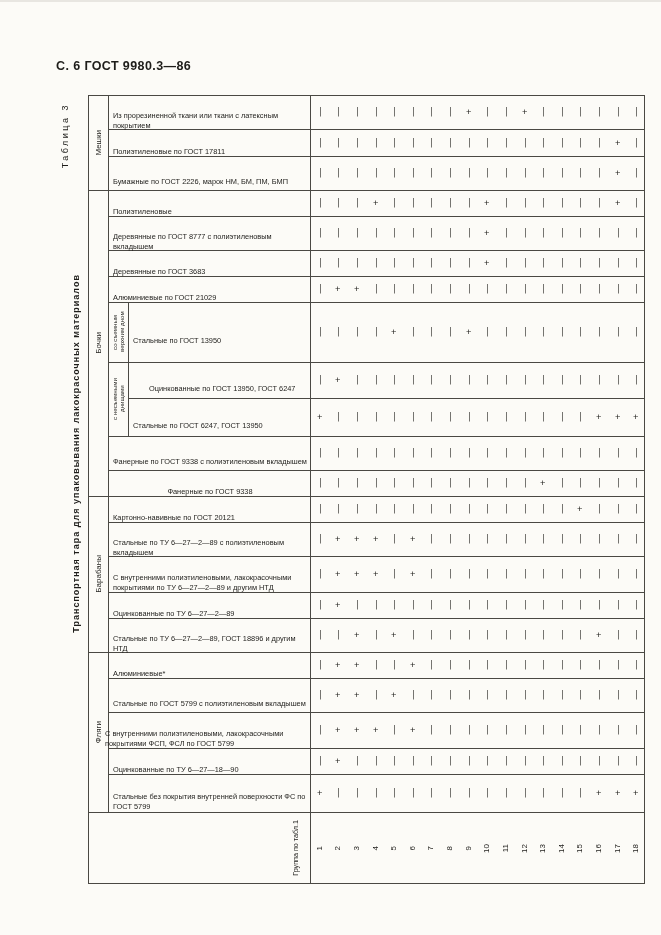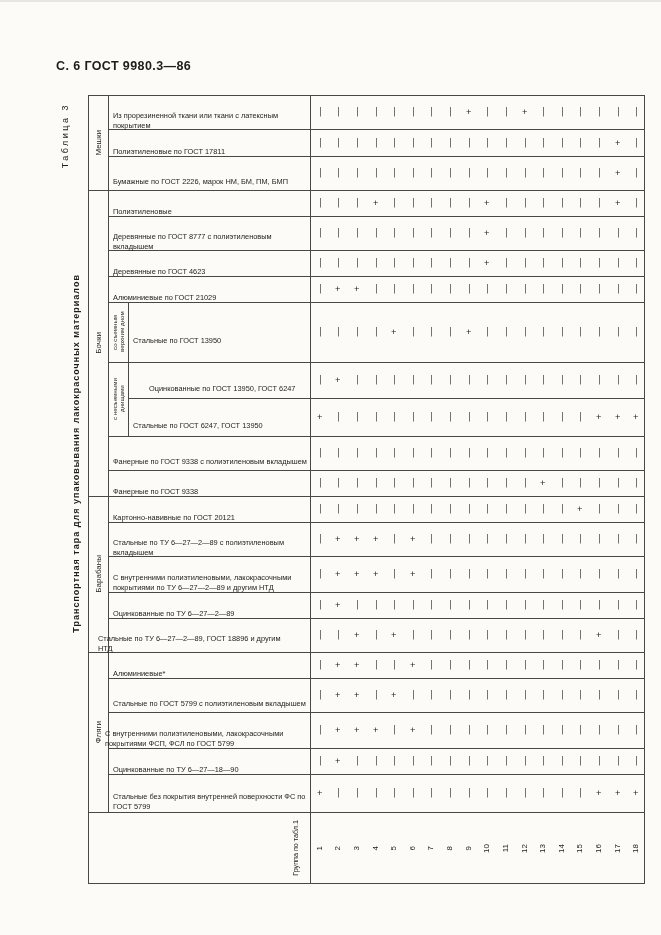--- a/index.html
+++ b/index.html
@@ -398,21 +398,21 @@
           <span class="vr">—</span>
         </div>
         <div class="dcell">
           <span class="vr">—</span>
         </div>
         <div class="dcell">
           <span class="vr">—</span>
         </div>
       </div>
       <div class="hcell" style="left: 108px; width: 202px; top: 248px; height: 26px;">
-        <div>Деревянные по ГОСТ 4623</div>
+        <div>Деревянные по ГОСТ 3683</div>
       </div>
       <div class="drow" style="left: 310px; width: 335px; top: 248px; height: 26px;">
         <div class="dcell">
           <span class="vr">—</span>
         </div>
         <div class="dcell">
           <span class="vr">—</span>
         </div>
         <div class="dcell">
           <span class="vr">—</span>
@@ -751,21 +751,21 @@
         <div class="dcell">
           <span class="vr">—</span>
         </div>
         <div class="dcell">
           <span class="vr">—</span>
         </div>
         <div class="dcell">
           <span class="vr">—</span>
         </div>
       </div>
-      <div class="hcell" style="left: 108px; width: 202px; top: 468px; height: 26px;">
+      <div class="hcell" style="left: 108px; width: 202px; top: 468px; height: 26px; justify-content: center;">
         <div>Фанерные по ГОСТ 9338</div>
       </div>
       <div class="drow" style="left: 310px; width: 335px; top: 468px; height: 26px;">
         <div class="dcell">
           <span class="vr">—</span>
         </div>
         <div class="dcell">
           <span class="vr">—</span>
         </div>
         <div class="dcell">
@@ -1046,21 +1046,21 @@
         <div class="dcell">
           <span class="vr">—</span>
         </div>
         <div class="dcell">
           <span class="vr">—</span>
         </div>
         <div class="dcell">
           <span class="vr">—</span>
         </div>
       </div>
-      <div class="hcell" style="left: 93px; width: 202px; top: 616px; height: 34px;">
+      <div class="hcell" style="left: 108px; width: 202px; top: 616px; height: 34px;">
         <div>Стальные по ТУ 6—27—2—89, ГОСТ 18896 и другим НТД</div>
       </div>
       <div class="drow" style="left: 310px; width: 335px; top: 616px; height: 34px;">
         <div class="dcell">
           <span class="vr">—</span>
         </div>
         <div class="dcell">
           <span class="vr">—</span>
         </div>
         <div class="dcell">

